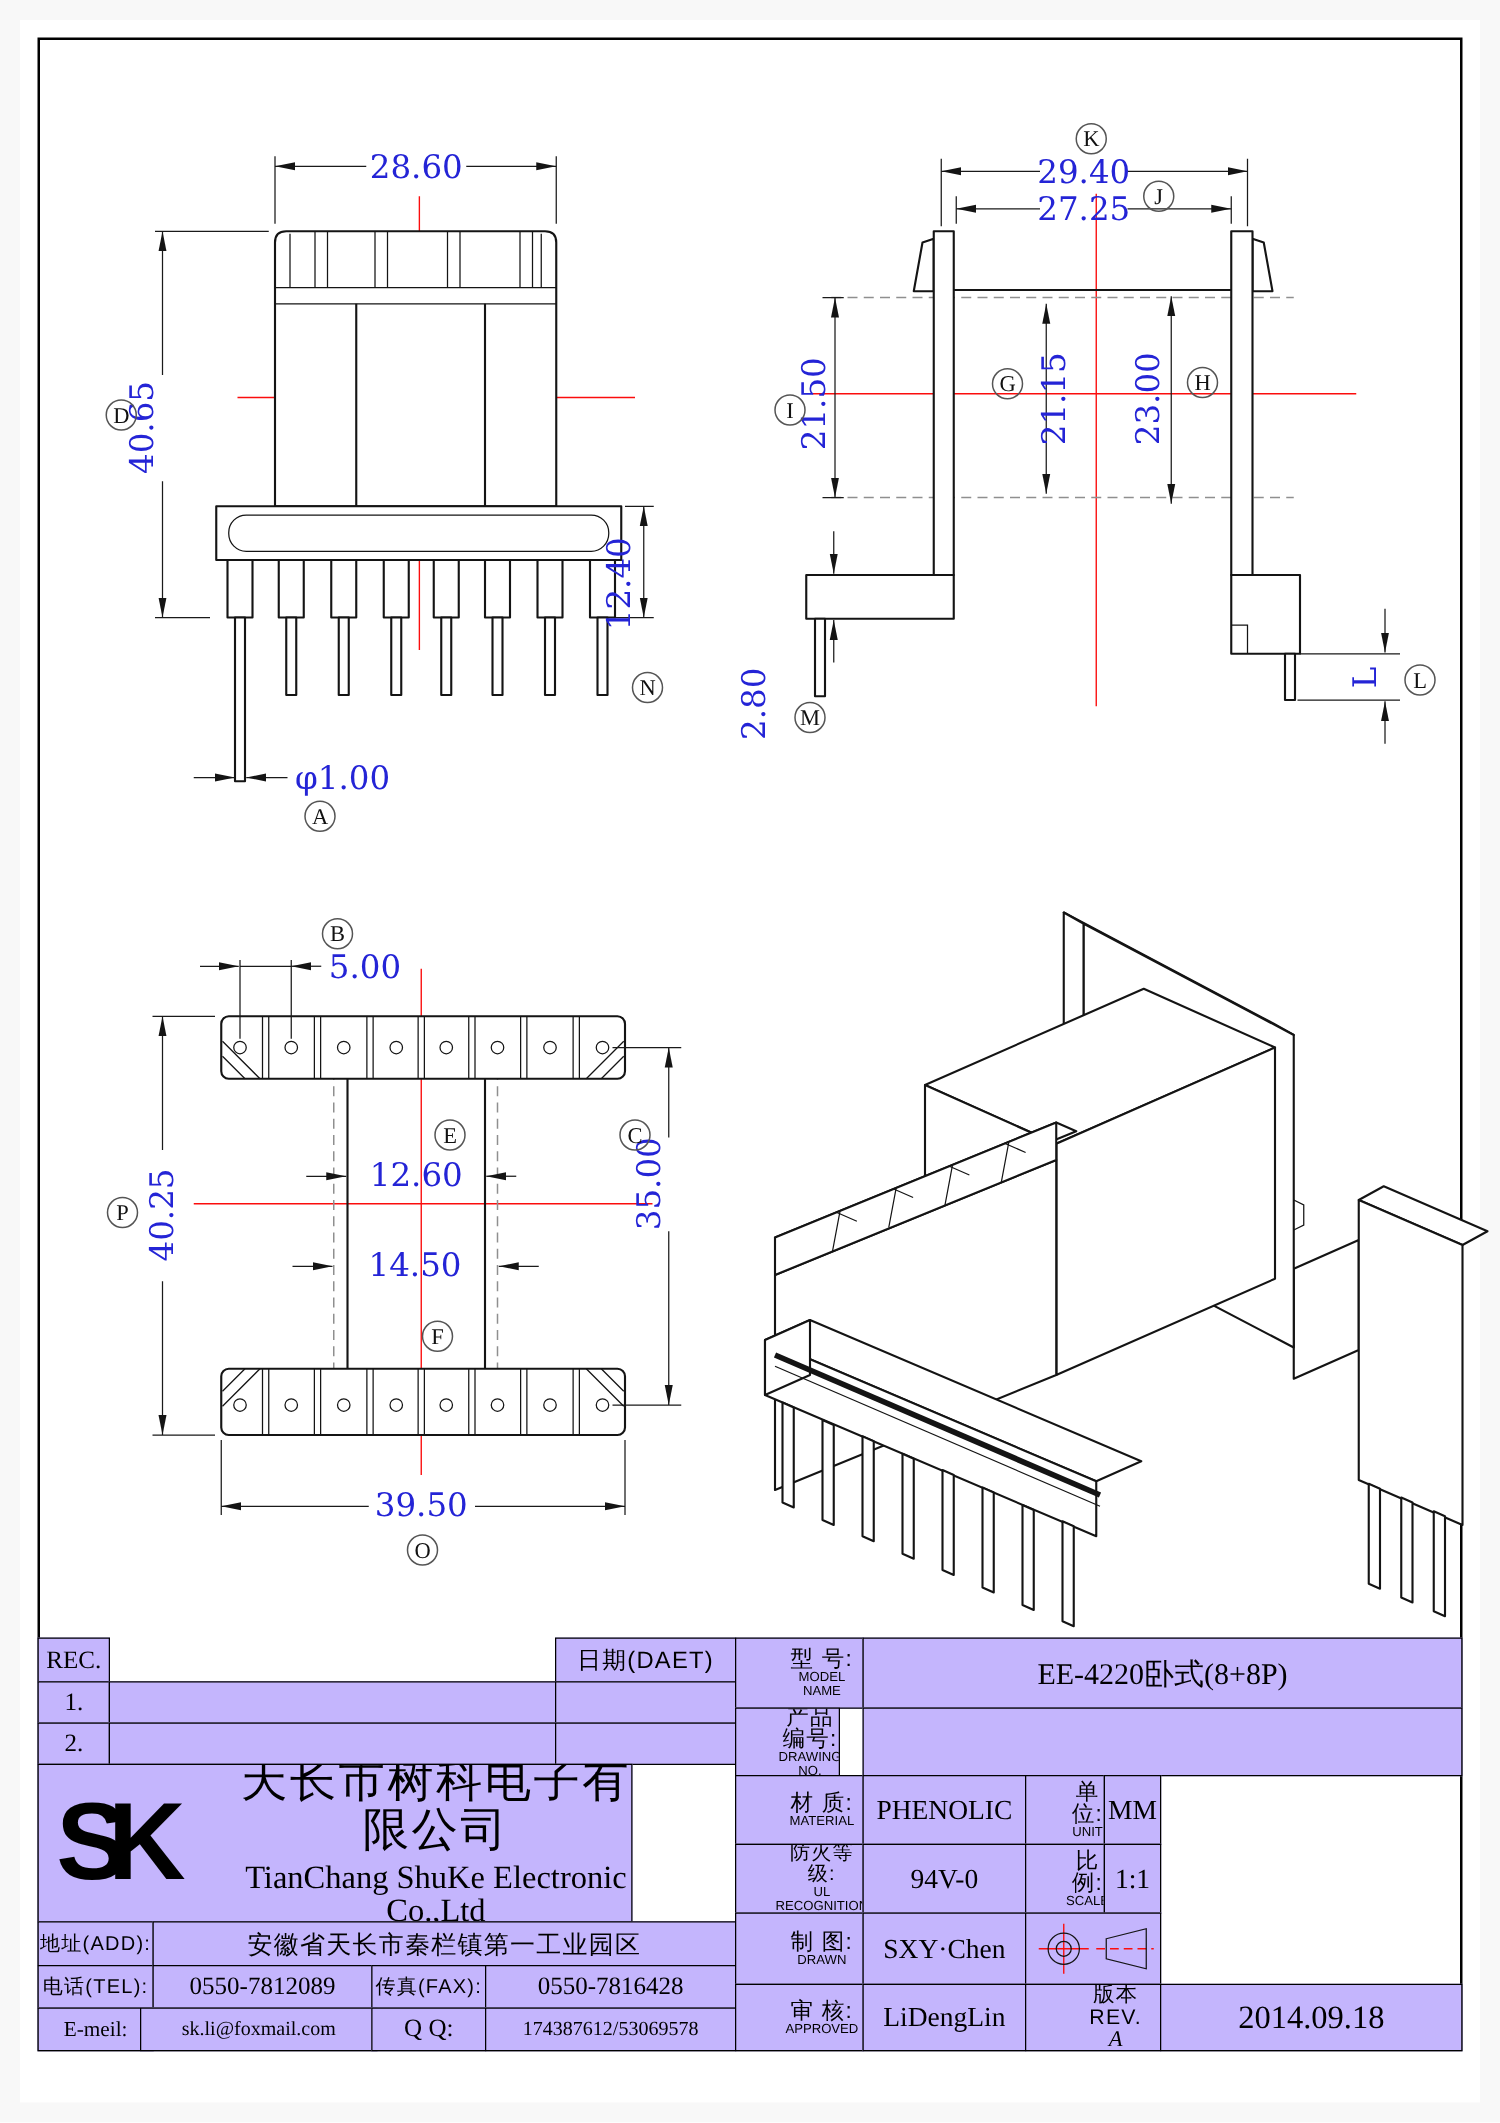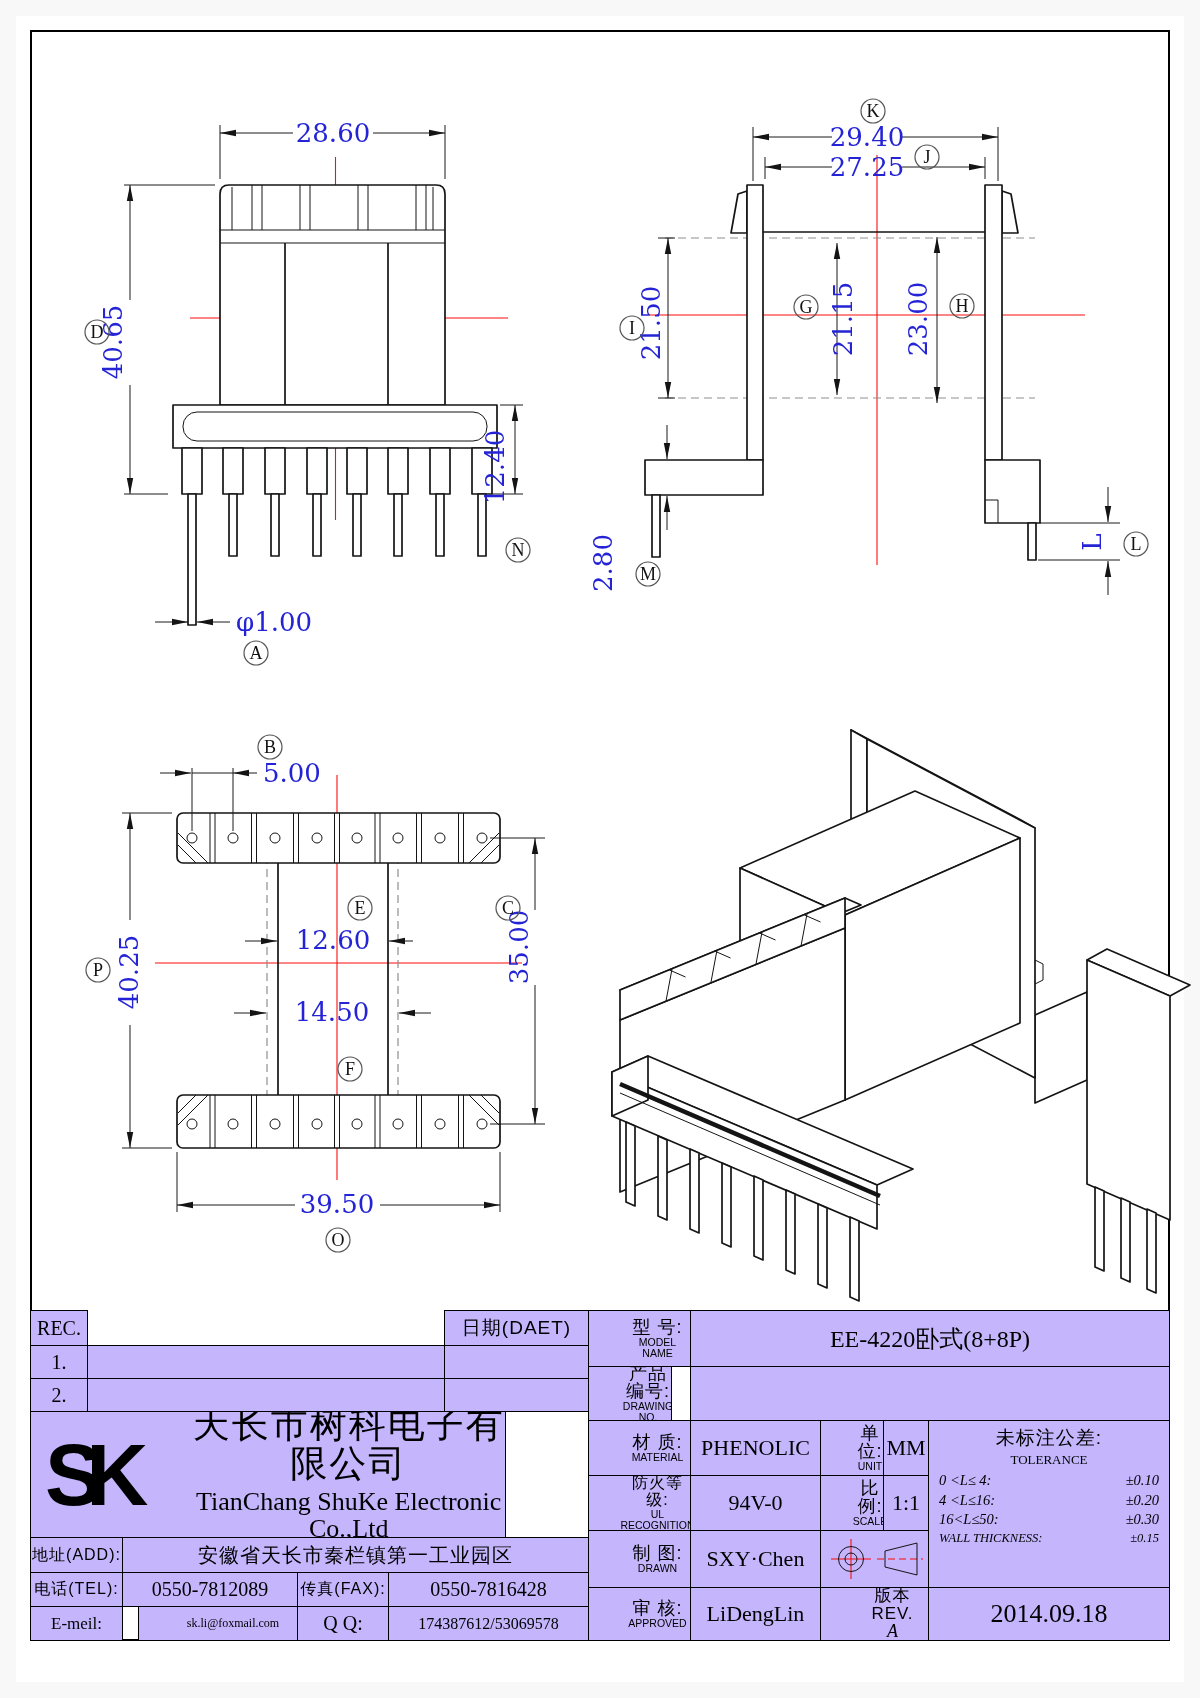--- a/index.html
+++ b/index.html
@@ -324,21 +324,21 @@
       </span>
     </div>
 
     <div class="cell cn" style="left:0;top:227px;width:93px;height:36px;font-size:16px">地址(ADD):</div>
     <div class="cell cn" style="left:92px;top:227px;width:467px;height:36px;font-size:20px">安徽省天长市秦栏镇第一工业园区</div>
     <div class="cell cn" style="left:0;top:262px;width:93px;height:35px;font-size:16px">电话(TEL):</div>
     <div class="cell num" style="left:92px;top:262px;width:176px;height:35px">0550-7812089</div>
     <div class="cell cn" style="left:267px;top:262px;width:92px;height:35px;font-size:16px">传真(FAX):</div>
     <div class="cell num" style="left:358px;top:262px;width:201px;height:35px">0550-7816428</div>
     <div class="cell num" style="left:0;top:296px;width:93px;height:35px;font-size:17px">E-meil:</div>
-    <div class="cell num" style="left:108px;top:296px;width:190px;height:35px;font-size:12px">sk.li@foxmail.com</div>
+    <div class="cell num" style="left:82px;top:296px;width:190px;height:35px;font-size:16px">sk.li@foxmail.com</div>
     <div class="cell num" style="left:267px;top:296px;width:92px;height:35px">Q Q:</div>
     <div class="cell num" style="left:358px;top:296px;width:201px;height:35px;font-size:16px">174387612/53069578</div>
 
     <div class="cell lbl2" style="left:558px;top:0;width:103px;height:57px">
       <span class="cn">型  号:</span>
         <span class="en">MODEL NAME</span>
     </div>
     <div class="cell val" style="left:660px;top:0;width:480px;height:57px;font-size:24px">EE-4220卧式(8+8P)</div>
     <div class="cell lbl2" style="left:558px;top:56px;width:84px;height:55px">
       <span class="cn">产品编号:</span>
@@ -384,34 +384,14 @@
       <span class="cn">审  核:</span>
         <span class="en">APPROVED</span>
     </div>
     <div class="cell val" style="left:660px;top:277px;width:131px;height:54px">LiDengLin</div>
     <div class="cell lbl2" style="left:790px;top:277px;width:109px;height:54px">
       <span class="cn" style="font-size:17px">版本REV.</span>
       <span style="font-family:'Liberation Serif',serif;font-style:italic;font-size:18px">A</span>
     </div>
     <div class="cell val" style="left:898px;top:277px;width:242px;height:54px;font-size:26px">2014.09.18</div>
 
-    <div class="cell" style="left:898px;top:110px;width:242px;height:168px;flex-direction:column;justify-content:flex-start;padding-top:4px">
-      <span class="cn" style="font-size:19px">未标注公差:</span>
-      <span style="font-family:'Liberation Serif',serif;font-size:13px;margin:1px 0 3px">TOLERANCE</span>
-      <span class="tolrow">
-          <i>0 &lt;L≤ 4:</i>
-          <i>±0.10</i>
-        </span>
-      <span class="tolrow">
-          <i>4 &lt;L≤16:</i>
-          <i>±0.20</i>
-        </span>
-      <span class="tolrow">
-          <i>16&lt;L≤50:</i>
-          <i>±0.30</i>
-        </span>
-      <span class="tolrow" style="font-size:12.5px">
-          <i>WALL THICKNESS:</i>
-          <i>±0.15</i>
-        </span>
-    </div>
   </div>
 </div>
 
 </body></html>

